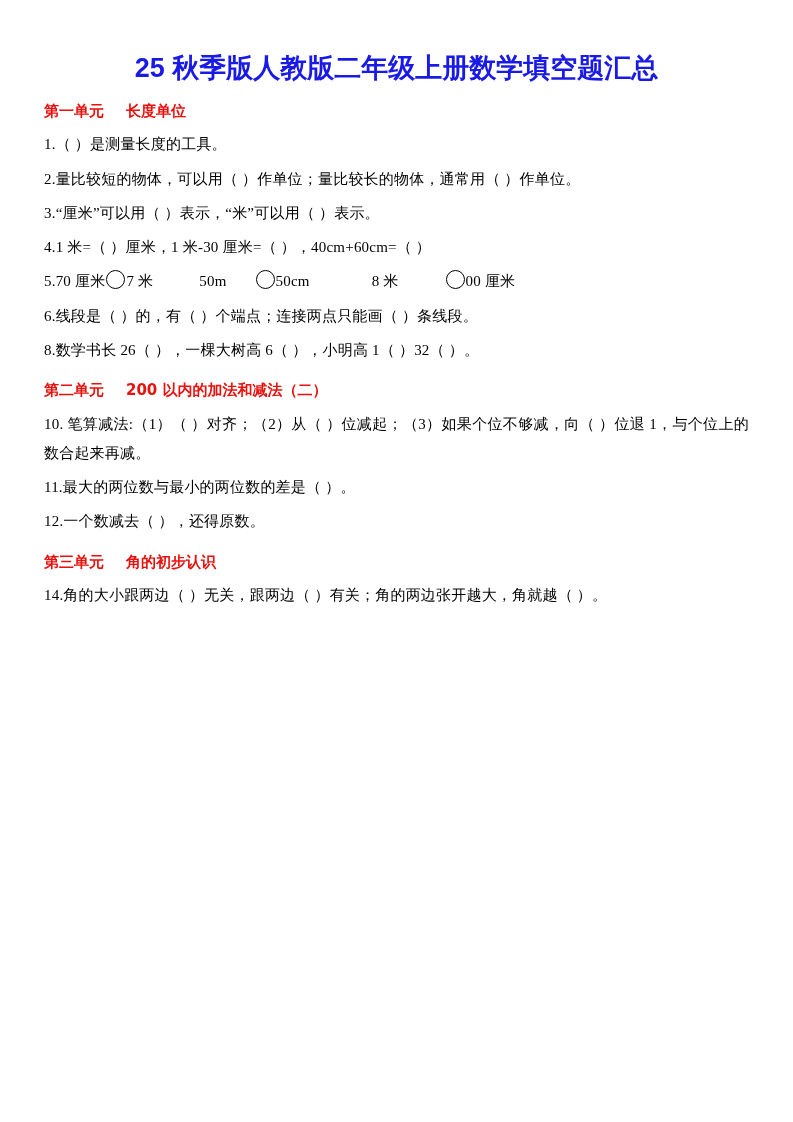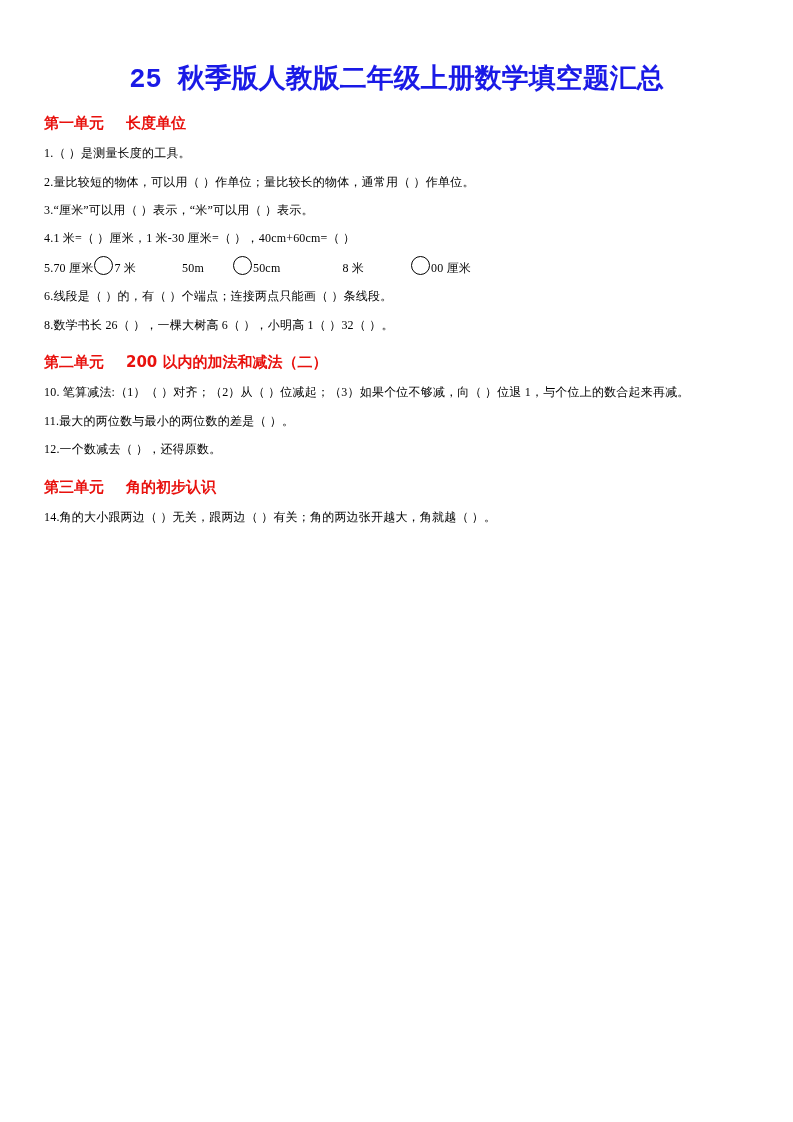--- a/index.html
+++ b/index.html
@@ -16,42 +16,42 @@
   }
   .page {
     position: relative;
     width: 793px;
     height: 1122px;
     box-sizing: border-box;
     padding: 52px 44px 0 44px;
   }
   .doc-title {
     color: #1a1ae6;
-    font-family: Liberation Mono, monospace;
+    font-family: Liberation Sans, sans-serif;
     font-weight: bold;
     font-size: 27px;
     text-align: center;
     letter-spacing: 0px;
-    margin: 12px 0 14px 0;
+    margin: 0 0 14px 0;
     line-height: 1.25;
     white-space: nowrap;
   }
   .unit-head {
     color: #e8110d;
     font-family: "DejaVu Sans", "Liberation Sans", sans-serif;
     font-weight: bold;
     font-size: 15px;
     margin: 14px 0 8px 0;
     line-height: 1.5;
   }
   .unit-head .unit-name {
     margin-left: 22px;
   }
   .q {
-    font-size: 12px;
+    font-size: 15px;
     line-height: 1.95;
     margin: 0 0 5px 0;
     text-align: justify;
     letter-spacing: 0.2px;
   }
   .q-first {
     margin-top: 8px;
   }
   .circle {
     display: inline-block;

